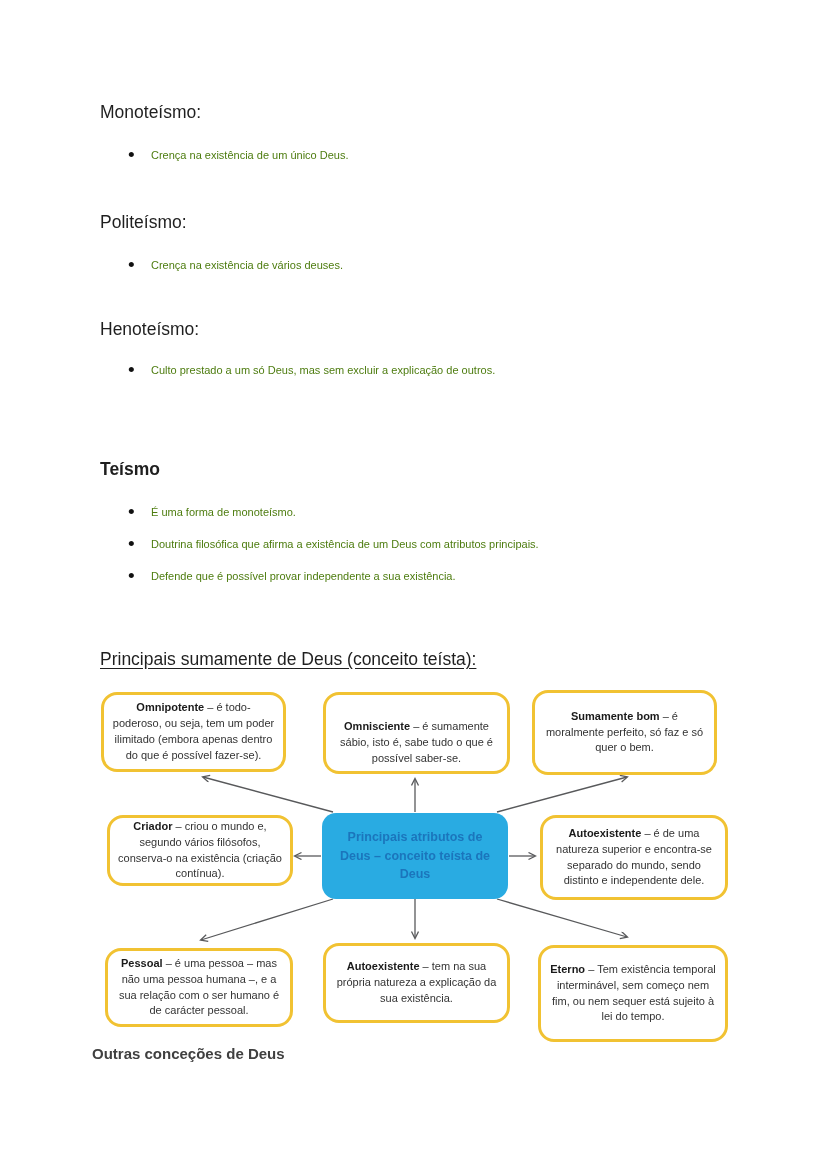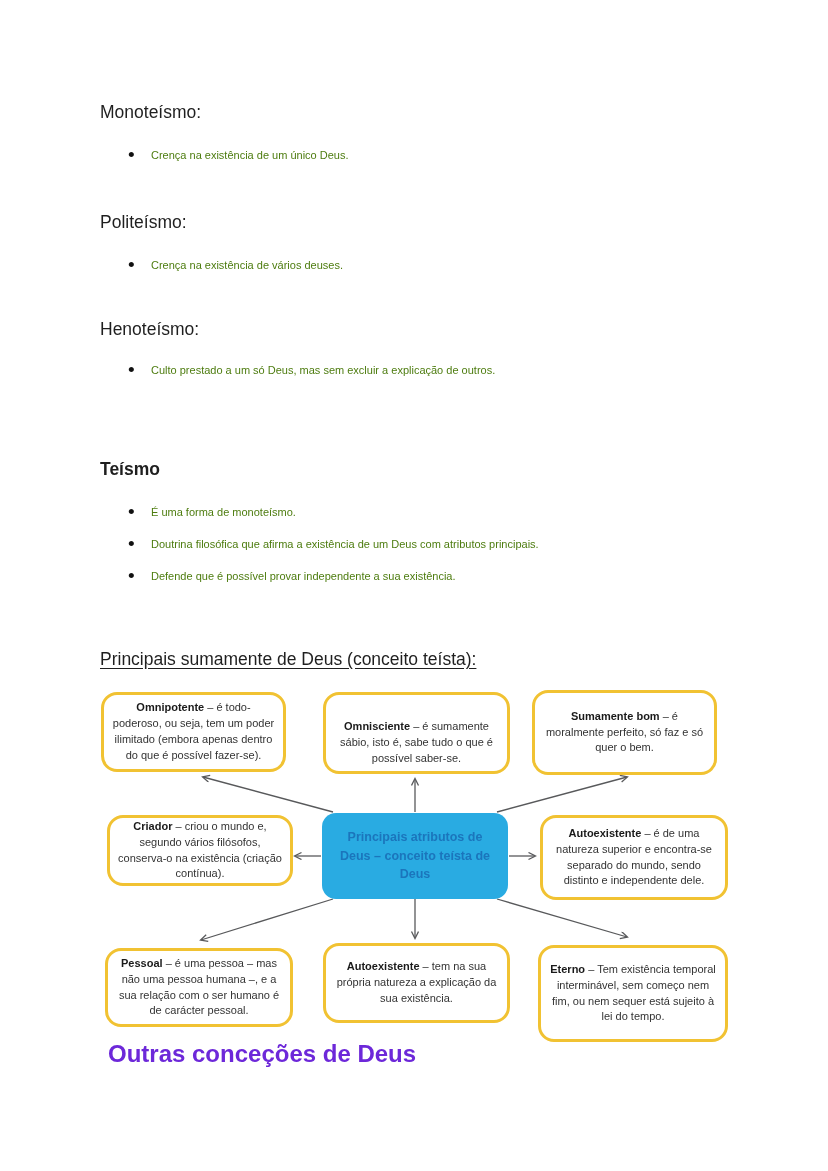--- a/index.html
+++ b/index.html
@@ -67,22 +67,22 @@
     border-radius:14px;
     display:flex;align-items:center;justify-content:center;
     padding:3px 12px;
   }
   .center-node p{
     margin:0;
     font-size:12.5px;line-height:1.5;font-weight:700;
     text-align:center;color:#1B75BC;
   }
   .closing{
-    position:absolute;left:108px;
-    font-size:24px;font-weight:700;color:#6d28d9;
+    position:absolute;left:92px;
+    font-size:15px;font-weight:700;color:#404040;
     margin:0;line-height:22px;
   }
 </style>
 </head>
 <body>
 
 <div class="page">
 
   <p class="h-term" style="top:101px;">Monoteísmo:</p>
   <ul class="bullets" style="top:139px;">

